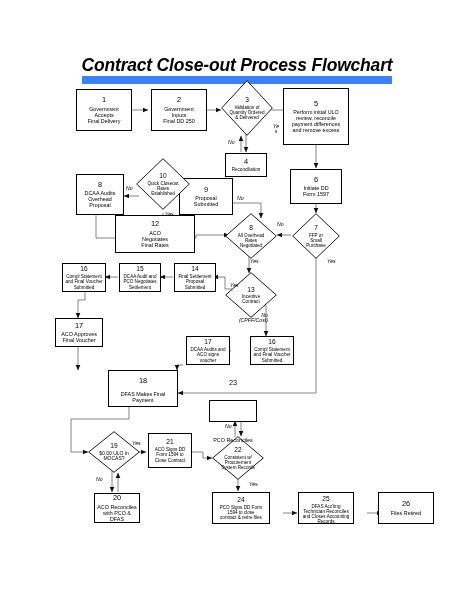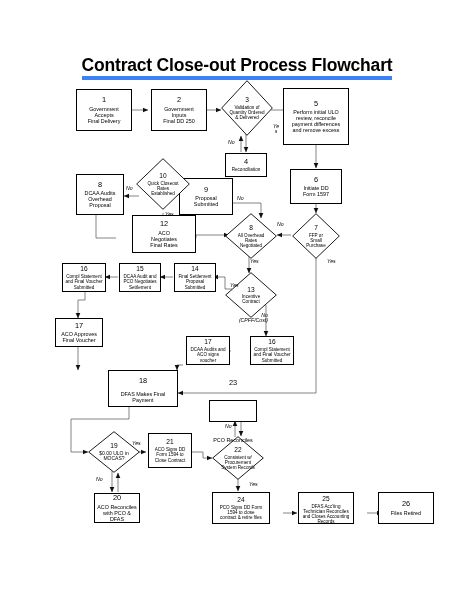--- a/index.html
+++ b/index.html
@@ -26,22 +26,23 @@
     position: absolute;
     left: 0;
     top: 55px;
     width: 474px;
     text-align: center;
     font-size: 17.5px;
     font-weight: bold;
     letter-spacing: -0.2px;
   }
   #title span.u {
-    border-bottom: 4px solid #3b82f6;
+    border-bottom: 8px solid #3b82f6;
     padding-bottom: 1px;
+    font-style: italic;
   }
   #canvas {
     position: absolute;
     left: 0; top: 0;
     width: 474px;
     height: 613px;
   }
   .node {
     position: absolute;
     box-sizing: border-box;
@@ -272,21 +273,21 @@
     </div>
   </div>
 
   <div class="node box big" style="left:76px; top:174px; width:48px; height:41px;">
     <div class="num">8</div>
     <div class="txt">DCAA Audits
 Overhead
 Proposal</div>
   </div>
 
-  <div class="node box big" style="left:132px; top:215px; width:64px; height:38px;">
+  <div class="node box big" style="left:115px; top:215px; width:80px; height:38px;">
     <div class="num">12</div>
     <div class="txt">ACO
 Negotiates
 Final Rates</div>
   </div>
 
   <div class="node dia" style="left:225px; top:272px; width:52px; height:46px;">
     <svg class="shape" viewBox="0 0 52 46" preserveAspectRatio="none">
       <polygon points="26,0.7 51.3,23 26,45.3 0.7,23" fill="#fff" stroke="#000" stroke-width="0.9"></polygon>
     </svg>

